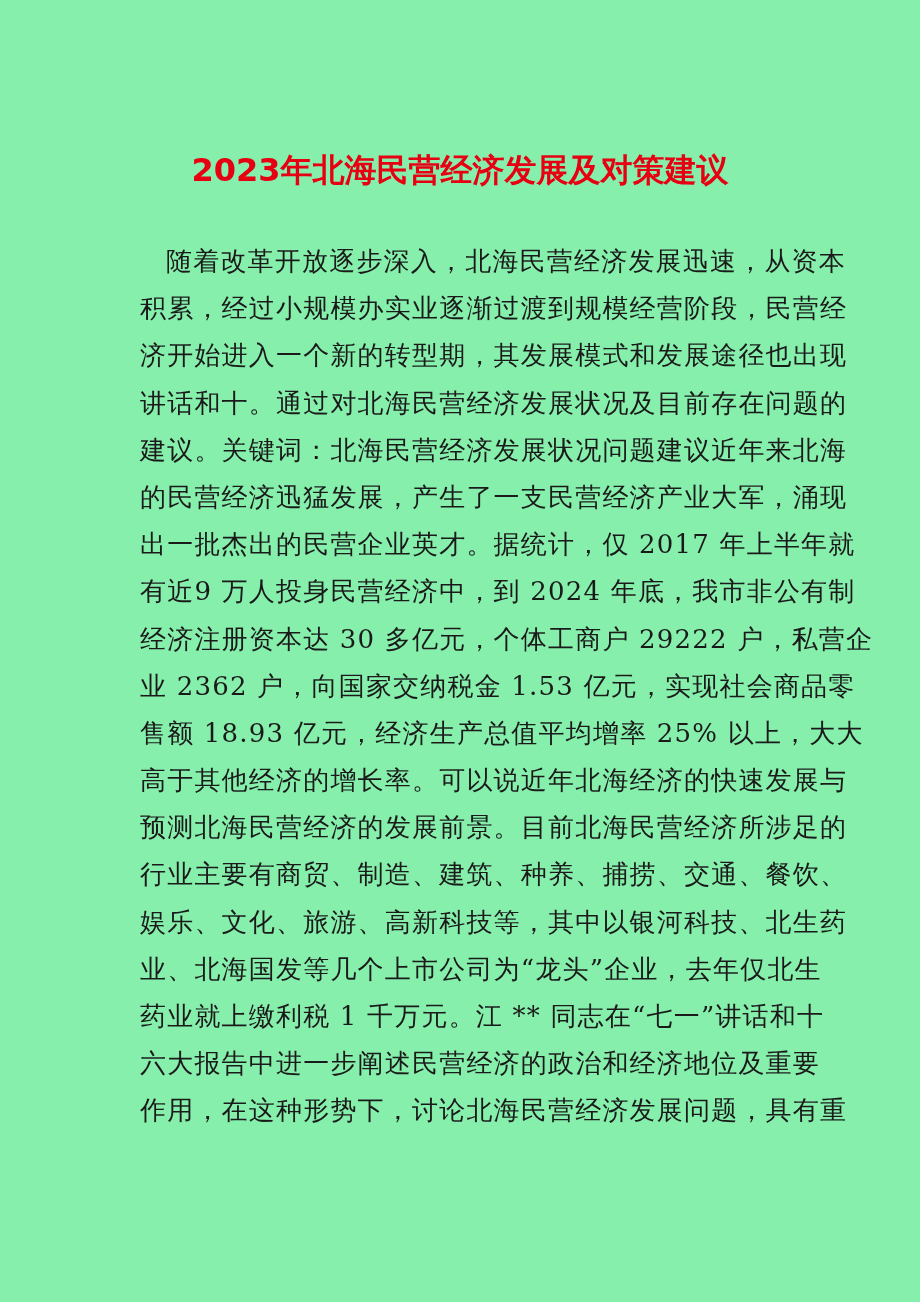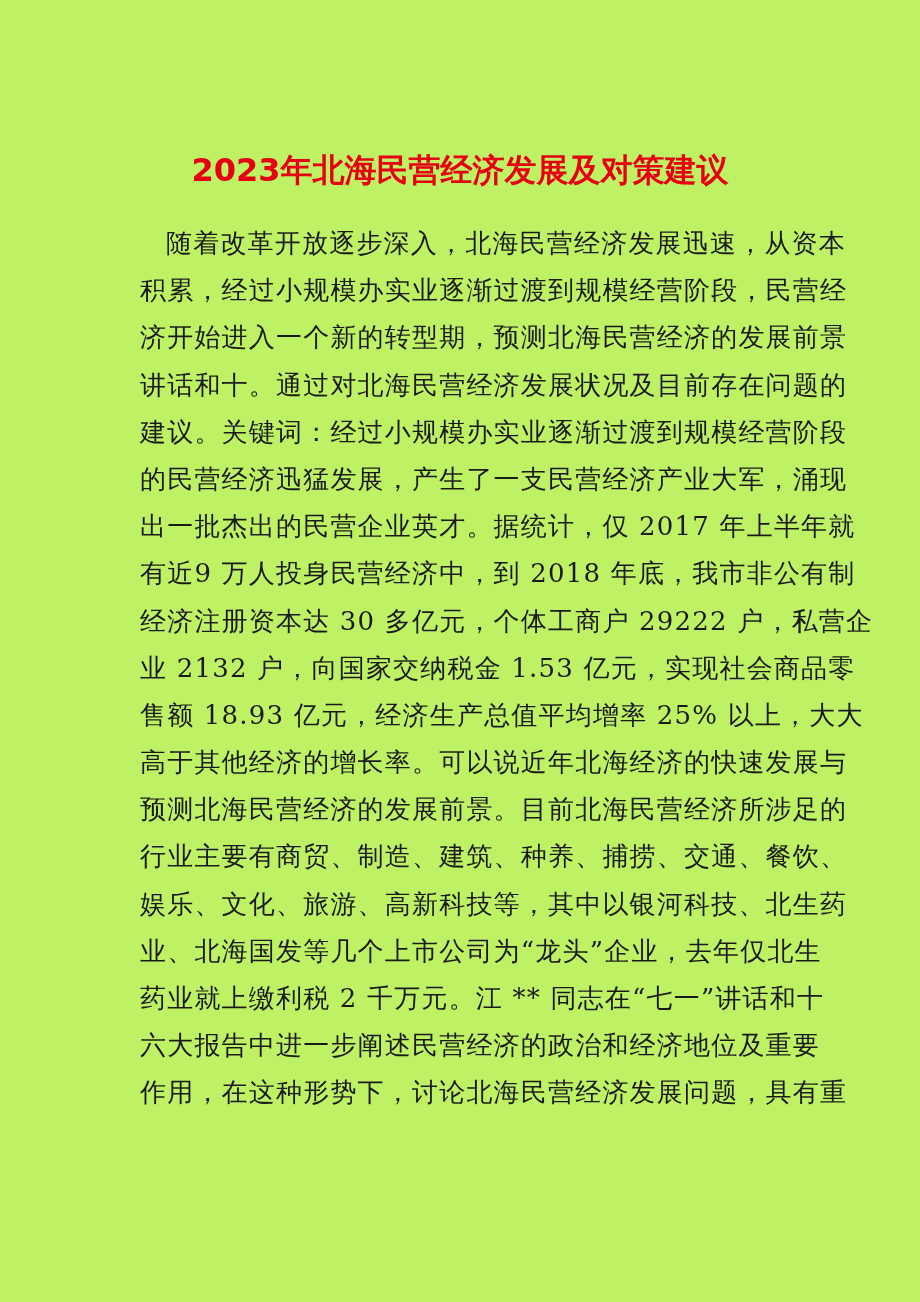--- a/index.html
+++ b/index.html
@@ -1,51 +1,51 @@
 <!DOCTYPE html>
 <html><head>
 <meta charset="utf-8">
 <style>
   html, body { margin: 0; padding: 0; background: #ffffff; }
   body { width: 920px; height: 1302px; position: relative; overflow: hidden; }
-  .page { position: absolute; left: 0; top: 0; width: 920px; height: 1302px; background: #bef264; }
+  .page { position: absolute; left: 0; top: 0; width: 920px; height: 1302px; background: #86efac; }
   .title {
     position: absolute; left: 0; top: 146px; width: 920px; text-align: center;
     font-family: "DejaVu Sans", sans-serif; font-weight: bold;
     font-size: 32px; line-height: 48px; color: #e60012; letter-spacing: 0px;
   }
   .body {
-    position: absolute; left: 140px; top: 220px; width: 660px;
+    position: absolute; left: 140px; top: 238px; width: 660px;
     font-family: "DejaVu Serif", serif; font-size: 26px; color: #1a1a1a;
   }
   .line {
     display: block; height: 47.2px; line-height: 47.2px; white-space: nowrap;
     letter-spacing: 1.2px;
   }
   .line.indent { padding-left: 26px; }
 </style>
 </head>
 <body>
 
 <div class="page">
   <div class="title">2023年北海民营经济发展及对策建议</div>
   <div class="body">
     <span class="line indent">随着改革开放逐步深入，北海民营经济发展迅速，从资本</span>
     <span class="line">积累，经过小规模办实业逐渐过渡到规模经营阶段，民营经</span>
-    <span class="line">济开始进入一个新的转型期，预测北海民营经济的发展前景</span>
+    <span class="line">济开始进入一个新的转型期，其发展模式和发展途径也出现</span>
     <span class="line">讲话和十。通过对北海民营经济发展状况及目前存在问题的</span>
-    <span class="line">建议。关键词：经过小规模办实业逐渐过渡到规模经营阶段</span>
+    <span class="line">建议。关键词：北海民营经济发展状况问题建议近年来北海</span>
     <span class="line">的民营经济迅猛发展，产生了一支民营经济产业大军，涌现</span>
     <span class="line">出一批杰出的民营企业英才。据统计，仅 2017 年上半年就</span>
-    <span class="line">有近9 万人投身民营经济中，到 2018 年底，我市非公有制</span>
+    <span class="line">有近9 万人投身民营经济中，到 2024 年底，我市非公有制</span>
     <span class="line">经济注册资本达 30 多亿元，个体工商户 29222 户，私营企</span>
-    <span class="line">业 2132 户，向国家交纳税金 1.53 亿元，实现社会商品零</span>
+    <span class="line">业 2362 户，向国家交纳税金 1.53 亿元，实现社会商品零</span>
     <span class="line">售额 18.93 亿元，经济生产总值平均增率 25% 以上，大大</span>
     <span class="line">高于其他经济的增长率。可以说近年北海经济的快速发展与</span>
     <span class="line">预测北海民营经济的发展前景。目前北海民营经济所涉足的</span>
     <span class="line">行业主要有商贸、制造、建筑、种养、捕捞、交通、餐饮、</span>
     <span class="line">娱乐、文化、旅游、高新科技等，其中以银河科技、北生药</span>
     <span class="line">业、北海国发等几个上市公司为“龙头”企业，去年仅北生</span>
-    <span class="line">药业就上缴利税 2 千万元。江 ** 同志在“七一”讲话和十</span>
+    <span class="line">药业就上缴利税 1 千万元。江 ** 同志在“七一”讲话和十</span>
     <span class="line">六大报告中进一步阐述民营经济的政治和经济地位及重要</span>
     <span class="line">作用，在这种形势下，讨论北海民营经济发展问题，具有重</span>
   </div>
 </div>
 
 </body></html>

